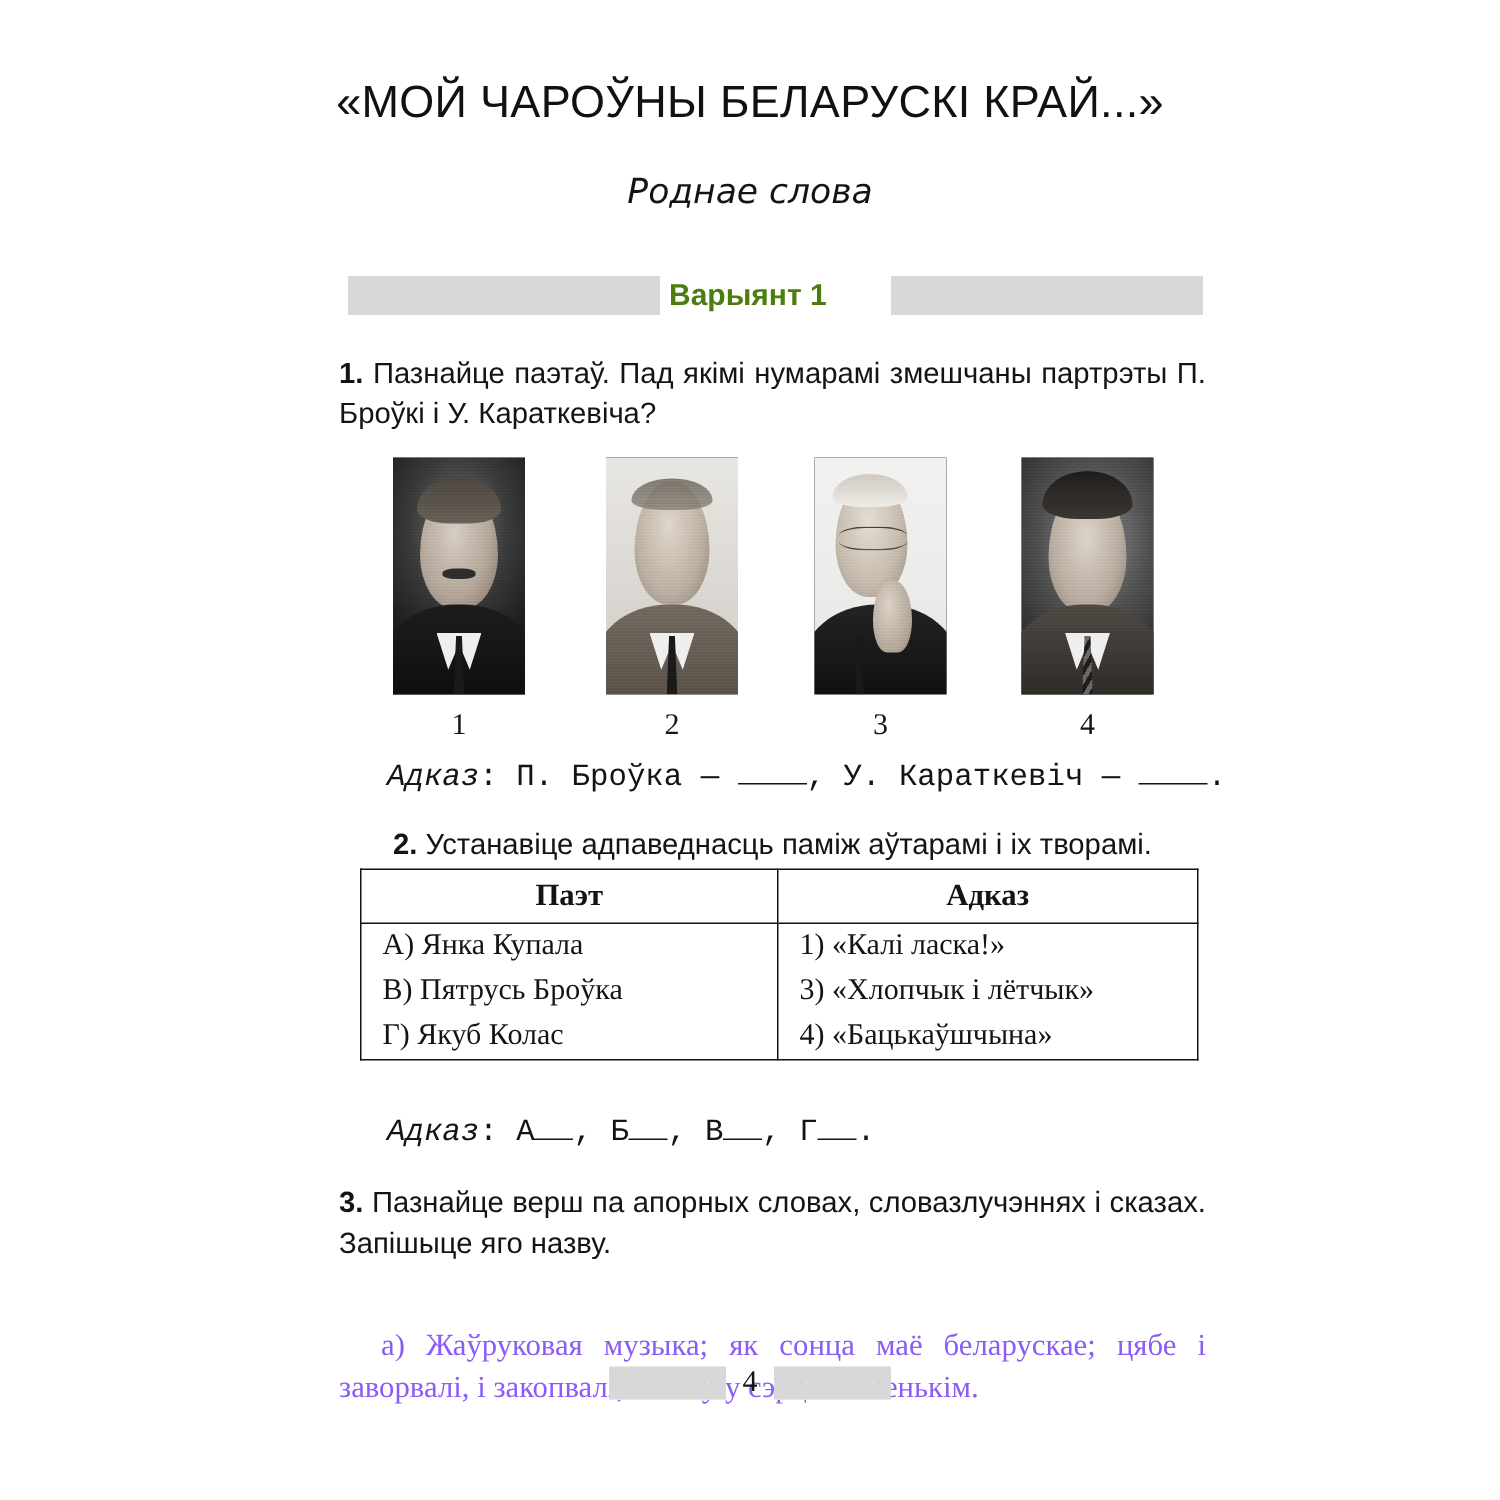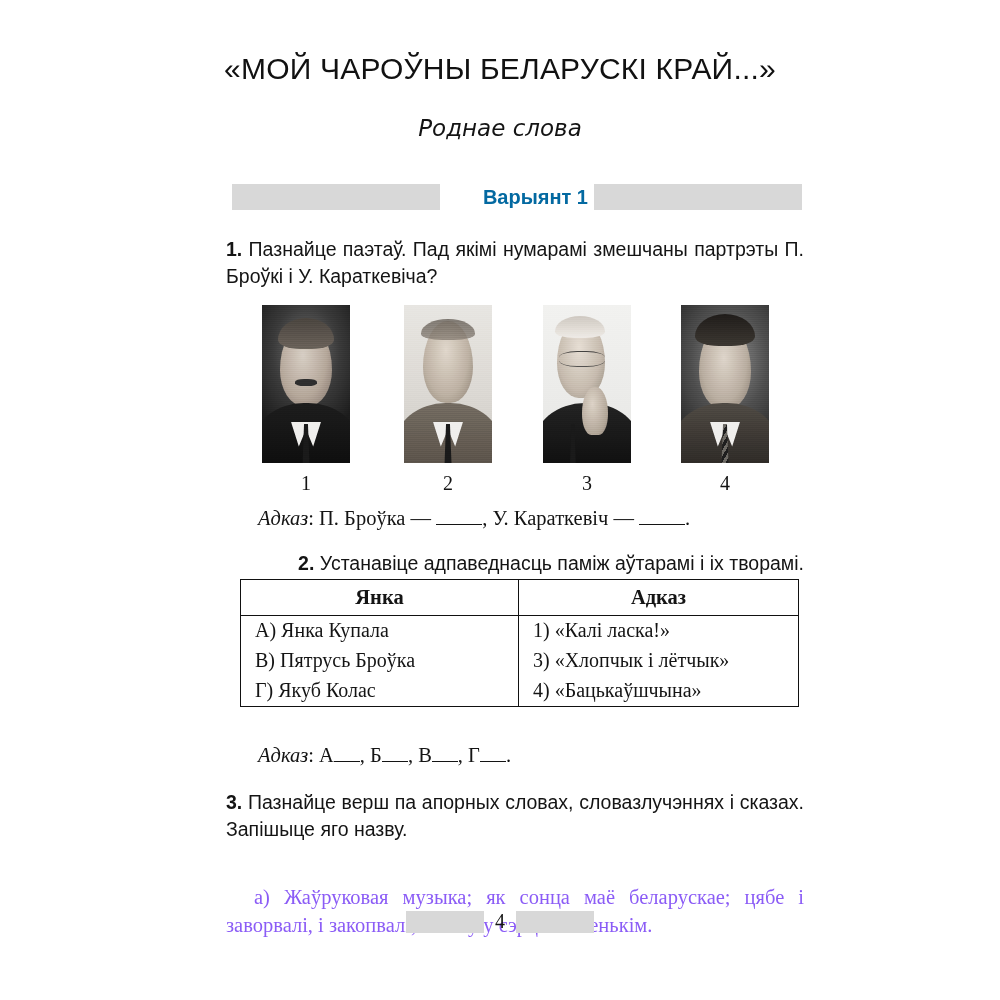--- a/index.html
+++ b/index.html
@@ -76,43 +76,43 @@
     background-color: transparent;
     background-image:
       linear-gradient(45deg, transparent 26%, #d8d8d8 26%, #d8d8d8 74%, transparent 74%),
       linear-gradient(-45deg, transparent 26%, #d8d8d8 26%, #d8d8d8 74%, transparent 74%);
     background-size: 26px 26px;
   }
   .band-left  { flex: 0 0 208px; }
   .band-right { flex: 0 0 208px; }
   .variant-label {
     flex: 1 1 auto;
-    text-align: right;
+    text-align: left;
     font-family: "Liberation Sans", sans-serif;
     font-weight: bold;
     font-size: 20px;
-    color: #0369a1;
+    color: #4d7c0f;
     white-space: nowrap;
     padding: 0 6px;
   }
 
   
   .q-text {
     position: absolute;
     font-family: "Liberation Sans", sans-serif;
     font-size: 19.5px;
     line-height: 27px;
     color: #141414;
     width: 578px;
     left: 226px;
     text-align: justify;
   }
   .q-text .num { font-weight: bold; }
   .q1 { top: 236px; }
-  .q2 { top: 550px; width: 578px; text-align: right; }
+  .q2 { top: 550px; width: 578px; text-align: center; }
   .q3 { top: 789px; }
 
   
   .photo-row {
     position: absolute;
     left: 262px;
     top: 305px;
     width: 480px;
     height: 158px;
   }
@@ -226,21 +226,21 @@
     color: #141414;
   }
   .c1 { left: 0px; }
   .c2 { left: 142px; }
   .c3 { left: 281px; }
   .c4 { left: 419px; }
 
   
   .answer {
     position: absolute;
-    font-family: Liberation Serif, serif;
+    font-family: Liberation Mono, monospace;
     font-size: 20.5px;
     color: #141414;
     white-space: nowrap;
   }
   .answer .lbl { font-style: italic; }
   .a1 { left: 258px; top: 507px; }
   .a2 { left: 258px; top: 744px; }
   .blank {
     display: inline-block;
     border-bottom: 1.6px solid #141414;
@@ -397,21 +397,21 @@
     <span class="num">2.</span><span> Устанавіце адпаведнасць паміж аўтарамі і іх творамі.</span>
   </div>
 
   <table class="match-table">
     <colgroup>
         <col class="c-left">
         <col class="c-right">
       </colgroup>
     <thead>
       <tr>
-        <th>Янка</th>
+        <th>Паэт</th>
         <th>Адказ</th>
       </tr>
     </thead>
     <tbody>
       <tr>
         <td>А) Янка Купала</td>
         <td>1) «Калі ласка!»</td>
       </tr>
       <tr>
         <td>В) Пятрусь Броўка</td>

